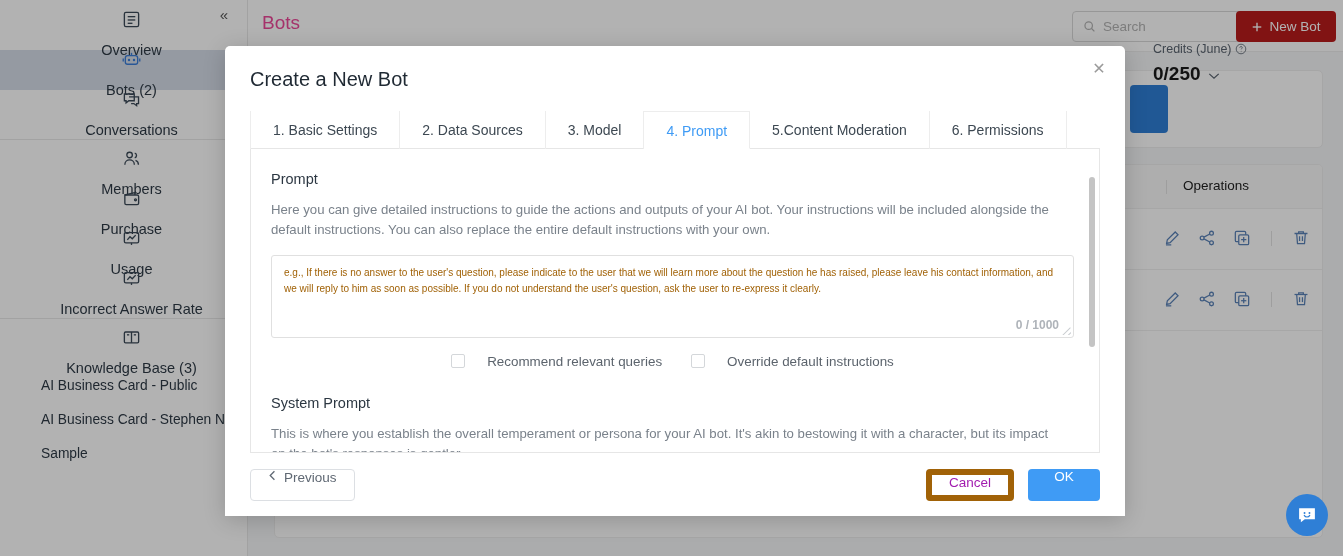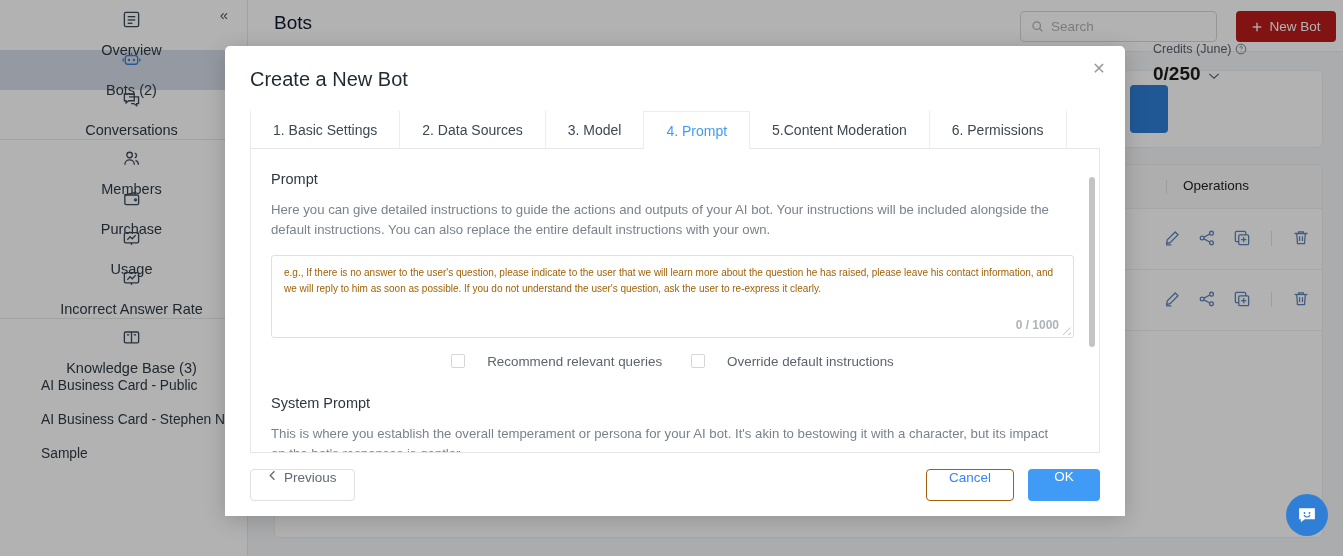--- a/index.html
+++ b/index.html
@@ -34,23 +34,23 @@
   .nav-item.active .nav-icon { color: #3b7dd8; }
   .nav-sep { height: 1px; background: #e8e8e8; margin: 9px 0; }
   .sub-item {
     height: 34px; display: flex; align-items: center;
     padding-left: 41px; font-size: 13.8px; color: #2e3a46;
     cursor: pointer; white-space: nowrap; overflow: hidden; text-align: right;
   }
 
   .content { position: absolute; left: 248px; top: 0; right: 0; height: 556px; background: #f5f6f8; }
   .topbar { position: relative; height: 52px; background: #fff; border-bottom: 1px solid #ececec; }
-  .page-title { position: absolute; left: 26px; top: 12px; font-size: 19px; color: #0f172a; }
+  .page-title { position: absolute; left: 14px; top: 12px; font-size: 19px; color: #ec4899; }
   .search-box {
-    position: absolute; left: 772px; top: 11px; width: 197px; height: 31px;
+    position: absolute; left: 824px; top: 11px; width: 197px; height: 31px;
     border: 1px solid #d9d9d9; border-radius: 4px; background: #fff;
     display: flex; align-items: center; gap: 7px; padding: 0 10px;
     color: #b3b3b3; font-size: 13.5px;
   }
   .new-bot-btn {
     position: absolute; left: 988px; top: 11px; width: 100px; height: 31px;
     background: #b91c1c; color: #fff; border-radius: 4px;
     display: flex; align-items: center; justify-content: center; gap: 6px;
     font-size: 13.5px; cursor: pointer;
   }
@@ -165,21 +165,21 @@
   .modal-footer {
     height: 63px; display: flex; align-items: center;
     padding: 0 25px; background: #fff; position: relative; z-index: 3;
   }
   .btn {
     height: 32px; border-radius: 4px; font-size: 13.5px;
     display: inline-flex; align-items: flex-start; justify-content: center;
     cursor: pointer; padding: 0 17px;
   }
   .btn-prev { border: 1px solid #dcdfe3; color: #5f6873; background: #fff; gap: 7px; }
-  .btn-cancel { border: 1px solid #a16207; color: #3b82f6; background: #fff; min-width: 88px; margin-left: auto; }
+  .btn-cancel { border: 6px solid #a16207; color: #a21caf; background: #fff; min-width: 88px; margin-left: auto; }
   .btn-ok { background: #3f9bf5; color: #fff; min-width: 72px; margin-left: 14px; }
 </style>
 </head>
 <body>
 
 <div id="page-root">
 
   <div class="sidebar">
     <div class="collapse-btn">«</div>
 

